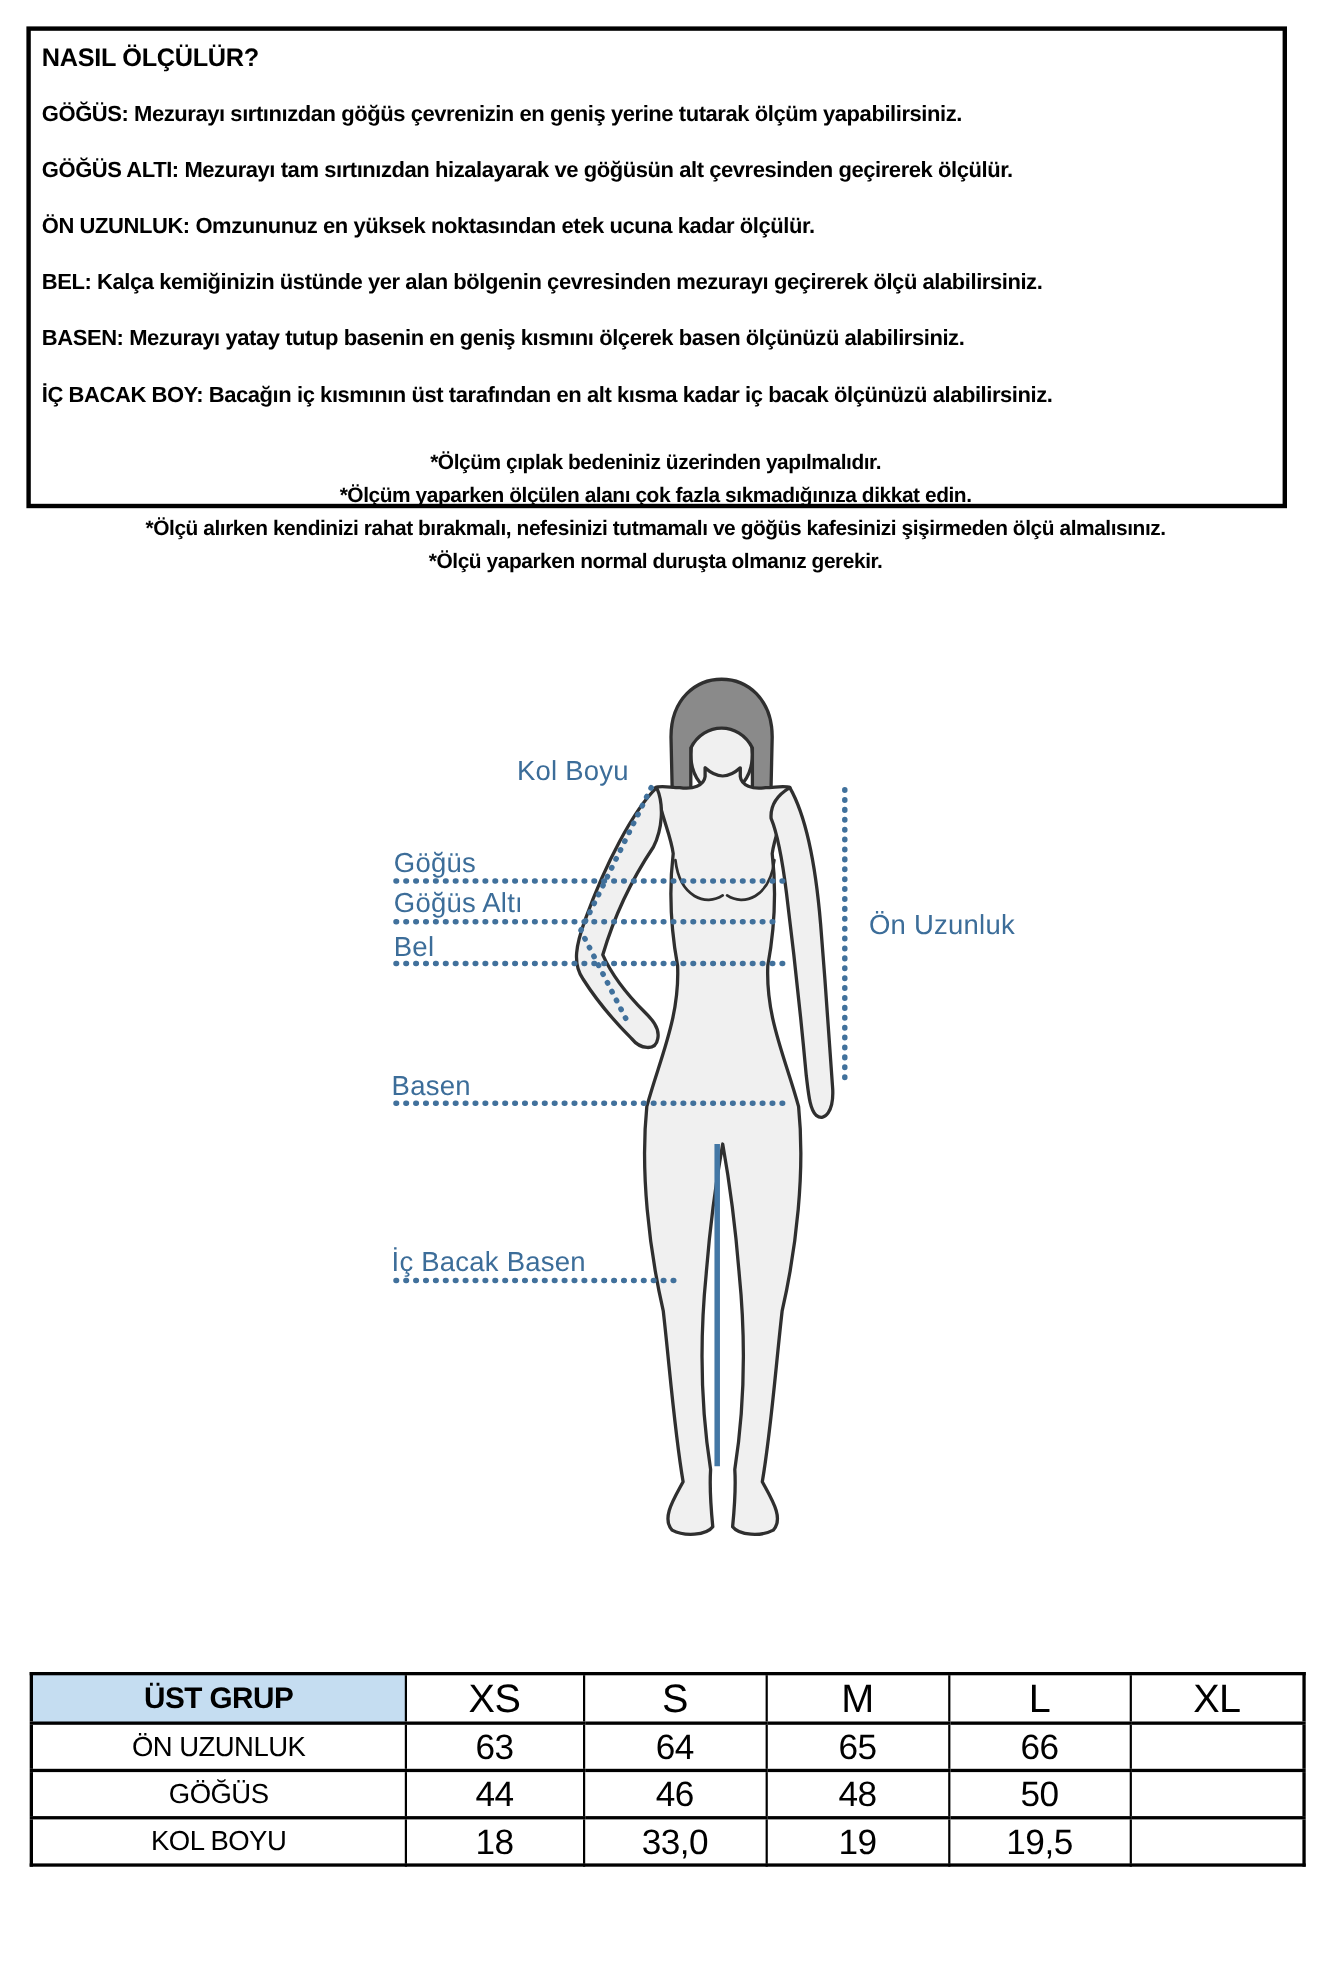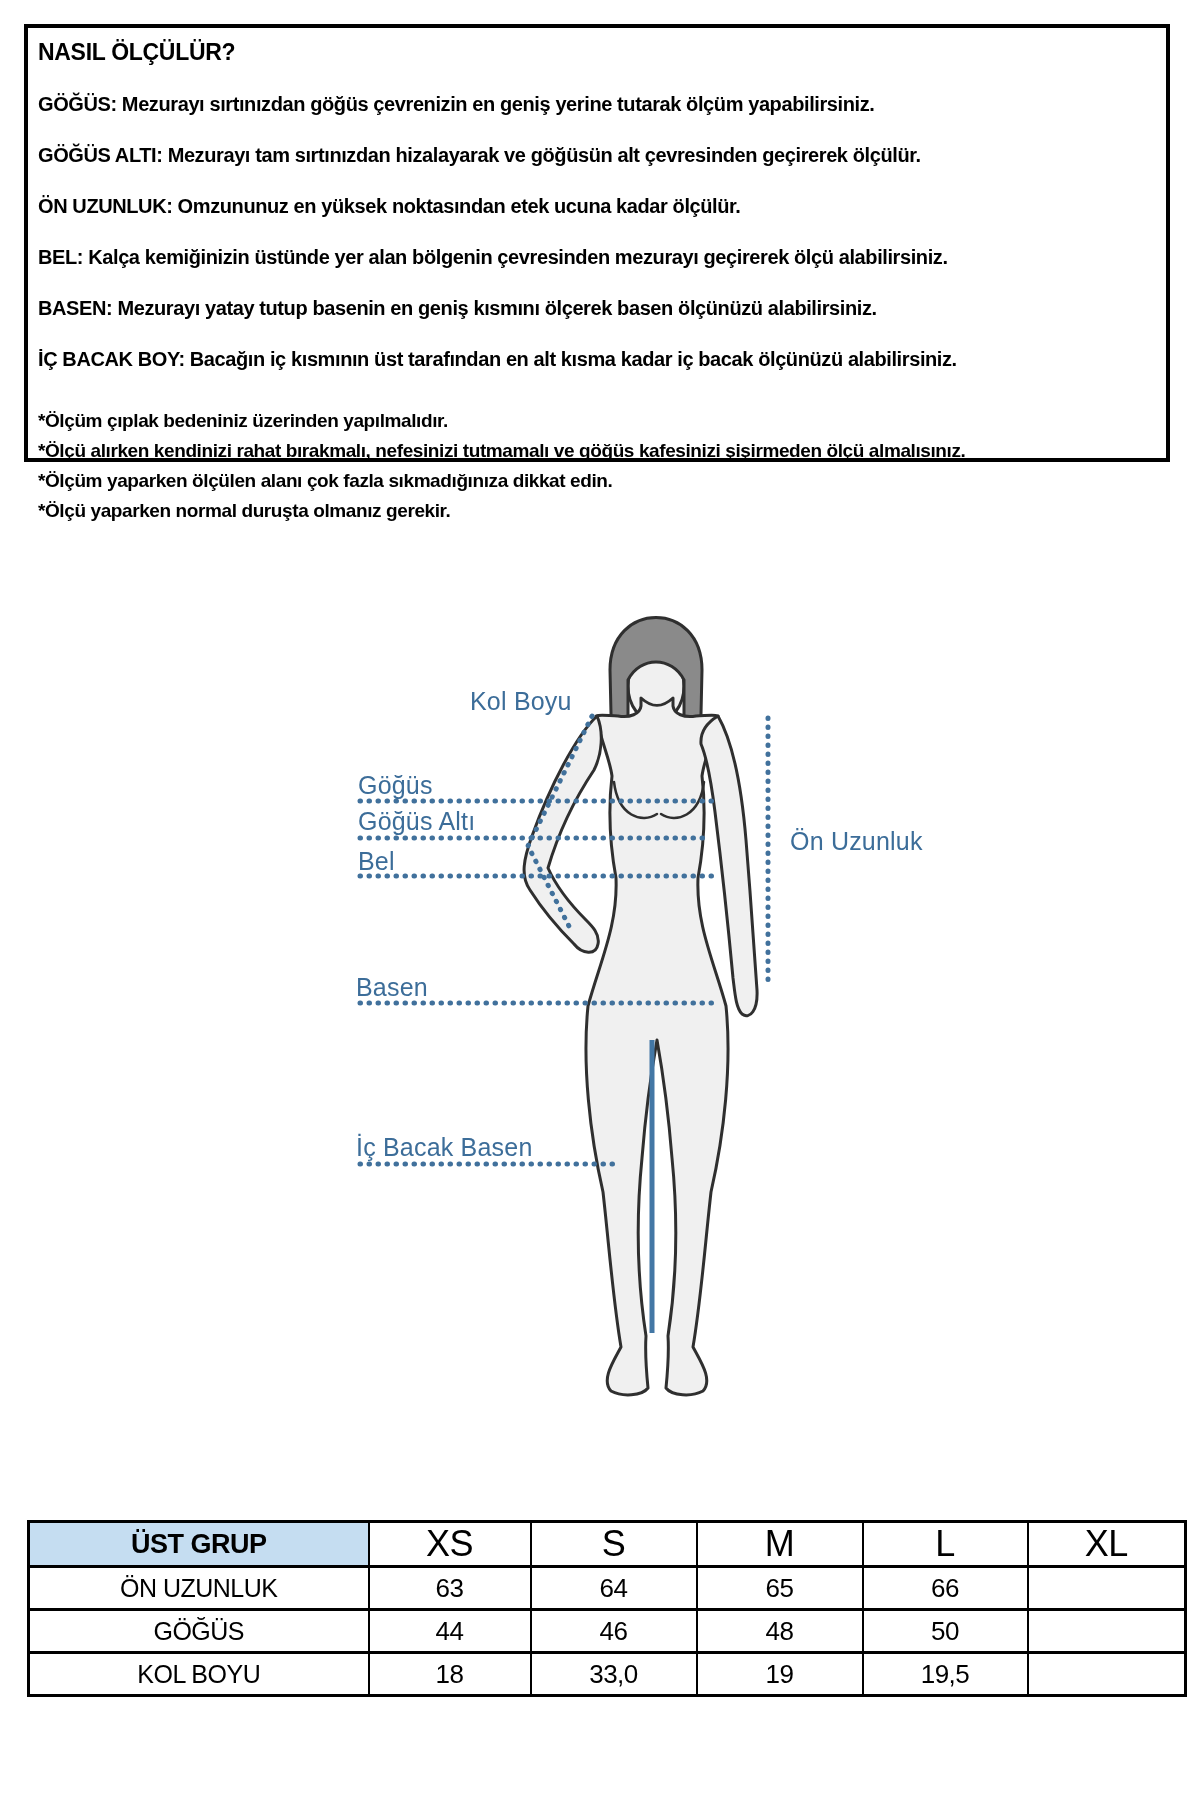--- a/index.html
+++ b/index.html
@@ -15,21 +15,21 @@
     padding:8px 12px 16px 10px;background:#fff;
   }
   .guide-title{
     font-size:23px;font-weight:bold;letter-spacing:-0.3px;
     line-height:32px;
   }
   .guide-line{
     font-size:20px;font-weight:bold;letter-spacing:-0.4px;
     line-height:30px;white-space:nowrap;margin-top:21px;
   }
-  .guide-notes{margin-top:32px;}
+  .guide-notes{margin-top:32px;text-align:center;}
   .guide-note{
     font-size:19px;font-weight:bold;letter-spacing:-0.4px;
     line-height:30px;white-space:nowrap;
   }
   
   .diagram{position:absolute;left:0;top:470px;width:1200px;height:1000px;}
   .diagram svg{position:absolute;left:0;top:0;}
   .measure-label{
     position:absolute;color:#3c6d99;font-size:25px;line-height:26px;
     white-space:nowrap;letter-spacing:0.2px;
@@ -51,21 +51,21 @@
   }
   .solidline{fill:none;stroke:#4377a5;stroke-width:5;}
   
   .size-table{
     position:absolute;left:27px;top:1520px;width:1157px;
     border-collapse:collapse;table-layout:fixed;
     border:3px solid #000;text-align:center;
   }
   .size-table td{
     border:2px solid #000;padding:0;height:40px;
-    font-size:26px;letter-spacing:-0.5px;overflow:hidden;
+    font-size:32px;letter-spacing:-0.5px;overflow:hidden;
   }
   .size-table tr.thick td{border-bottom-width:3px;}
   .size-table .group-cell{background:#c5ddf1;font-weight:bold;font-size:27px;}
   .size-table .size-col{font-size:36px;text-align:center;}
   .size-table .row-label{font-size:25px;}
 </style>
 </head>
 <body>
 
 <div class="guide-box">
@@ -73,22 +73,22 @@
   <div>
     <div class="guide-line">GÖĞÜS: Mezurayı sırtınızdan göğüs çevrenizin en geniş yerine tutarak ölçüm yapabilirsiniz.</div>
     <div class="guide-line">GÖĞÜS ALTI: Mezurayı tam sırtınızdan hizalayarak ve göğüsün alt çevresinden geçirerek ölçülür.</div>
     <div class="guide-line">ÖN UZUNLUK: Omzununuz en yüksek noktasından etek ucuna kadar ölçülür.</div>
     <div class="guide-line">BEL: Kalça kemiğinizin üstünde yer alan bölgenin çevresinden mezurayı geçirerek ölçü alabilirsiniz.</div>
     <div class="guide-line">BASEN: Mezurayı yatay tutup basenin en geniş kısmını ölçerek basen ölçünüzü alabilirsiniz.</div>
     <div class="guide-line">İÇ BACAK BOY: Bacağın iç kısmının üst tarafından en alt kısma kadar iç bacak ölçünüzü alabilirsiniz.</div>
   </div>
   <div class="guide-notes">
     <div class="guide-note">*Ölçüm çıplak bedeniniz üzerinden yapılmalıdır.</div>
+    <div class="guide-note">*Ölçüm yaparken ölçülen alanı çok fazla sıkmadığınıza dikkat edin.</div>
     <div class="guide-note">*Ölçü alırken kendinizi rahat bırakmalı, nefesinizi tutmamalı ve göğüs kafesinizi şişirmeden ölçü almalısınız.</div>
-    <div class="guide-note">*Ölçüm yaparken ölçülen alanı çok fazla sıkmadığınıza dikkat edin.</div>
     <div class="guide-note">*Ölçü yaparken normal duruşta olmanız gerekir.</div>
   </div>
 </div>
 
 <div class="diagram">
   <svg width="1200" height="1000" viewBox="0 470 1200 1000">
 
     <ellipse class="fig-outline" cx="656" cy="686" rx="28" ry="36"></ellipse>
 
     <path class="fig-hair" d="M 612 758 L 610 670 C 610 600 702 600 702 670 L 700 758

